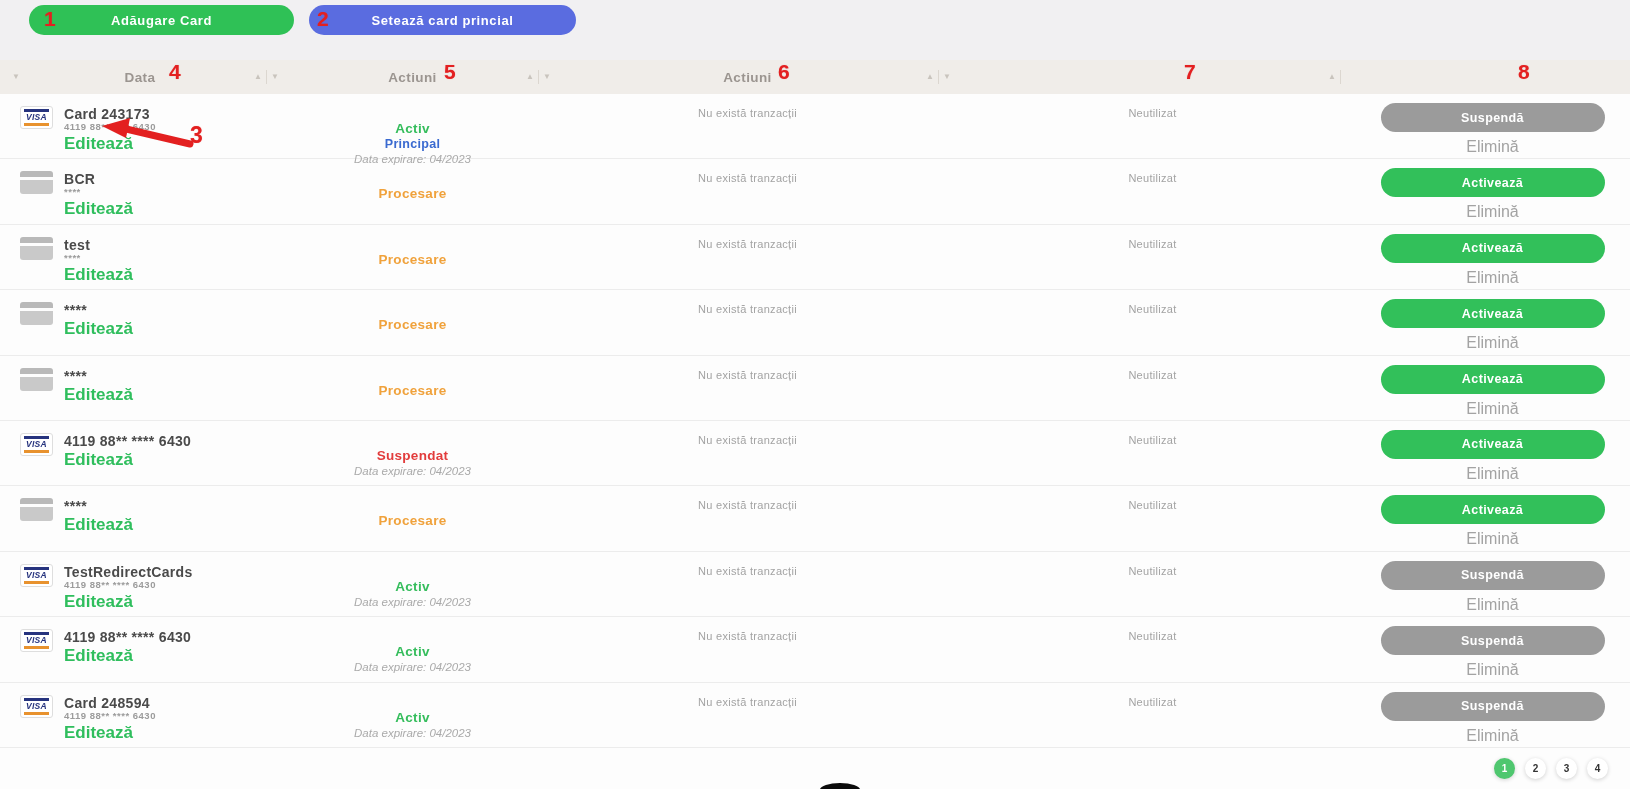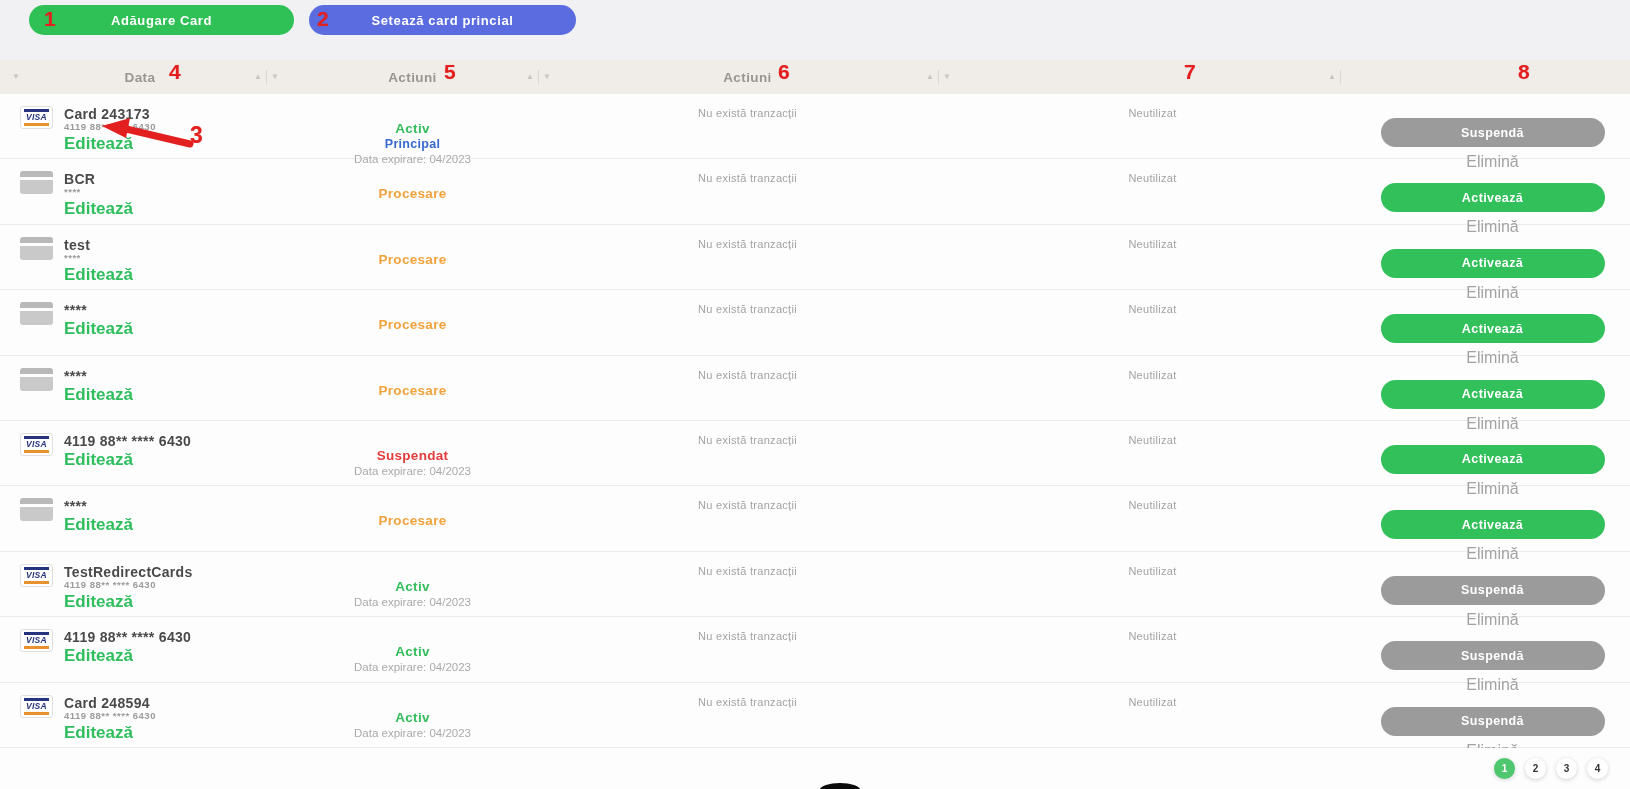--- a/index.html
+++ b/index.html
@@ -72,25 +72,25 @@
   .card-title { font-size:14px; font-weight:bold; color:#4a4a4a; letter-spacing:.3px; }
   .card-subtitle { font-size:9.5px; font-weight:bold; color:#9b9b9b; letter-spacing:.5px; }
   .edit-link { display:inline-block; margin-top:1px; font-size:17px; font-weight:bold; color:#2fbe5d; cursor:pointer; }
   
   .cell-status { text-align:center; padding-top:27px; line-height:1.2; }
   .status-text { font-size:13.5px; font-weight:bold; letter-spacing:.3px; }
   .st-active     { color:#35bd5c; }
   .st-processing { color:#f0a23c; }
   .st-suspended  { color:#e23c3c; }
   .principal-badge { font-size:12.5px; font-weight:bold; color:#3a6ad0; letter-spacing:.3px; }
-  .expiry { font-size:11.5px; color:#aaa; margin-top:1px; }
+  .expiry { font-size:11.5px; font-style:italic; color:#aaa; margin-top:1px; }
   
   .cell-history, .cell-services { text-align:center; padding-top:13px; font-size:11px; color:#a3a3a3; letter-spacing:.3px; }
   
-  .cell-actions { text-align:center; padding-top:24px; }
+  .cell-actions { text-align:center; padding-top:9px; }
   .action-button {
     width:224px; height:29px; border:none; border-radius:15px; color:#fff;
     font-family:inherit; font-size:12.5px; font-weight:bold; letter-spacing:.4px; cursor:pointer;
   }
   .ab-suspend  { background:#9b9b9b; }
   .ab-activate { background:#32c05a; }
   .remove-link { margin-top:6px; font-size:16px; color:#a3a3a3; cursor:pointer; }
   
   .tfoot { position:absolute; top:748px; left:0; width:100%; height:41px; background:#fdfdfd; }
   .pagination { position:absolute; right:22px; top:10px; display:flex; gap:10px; }

